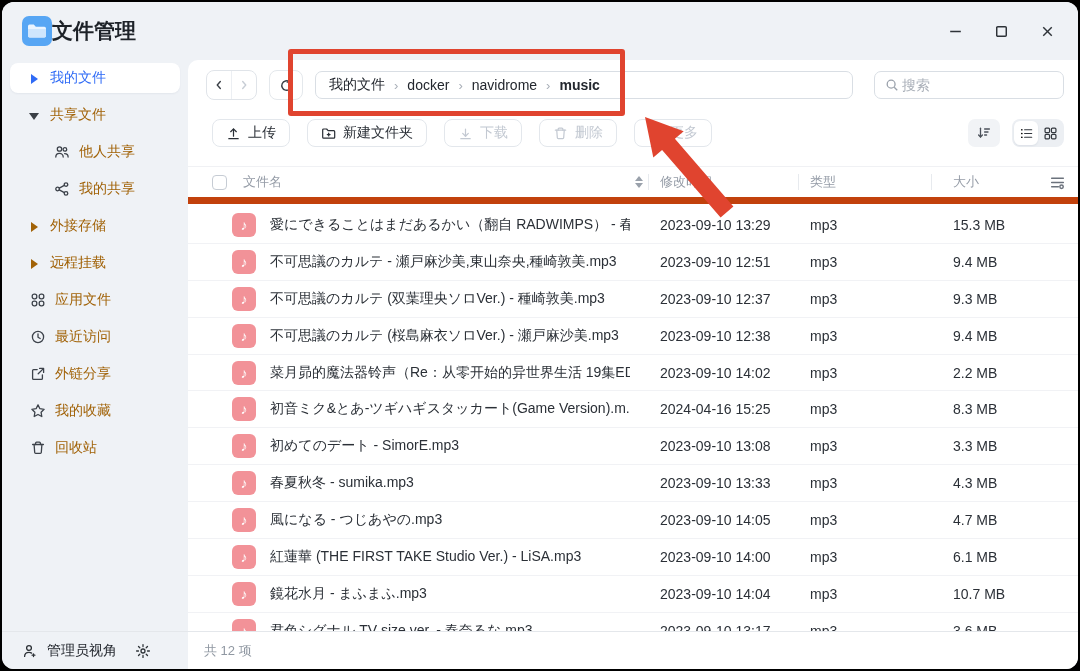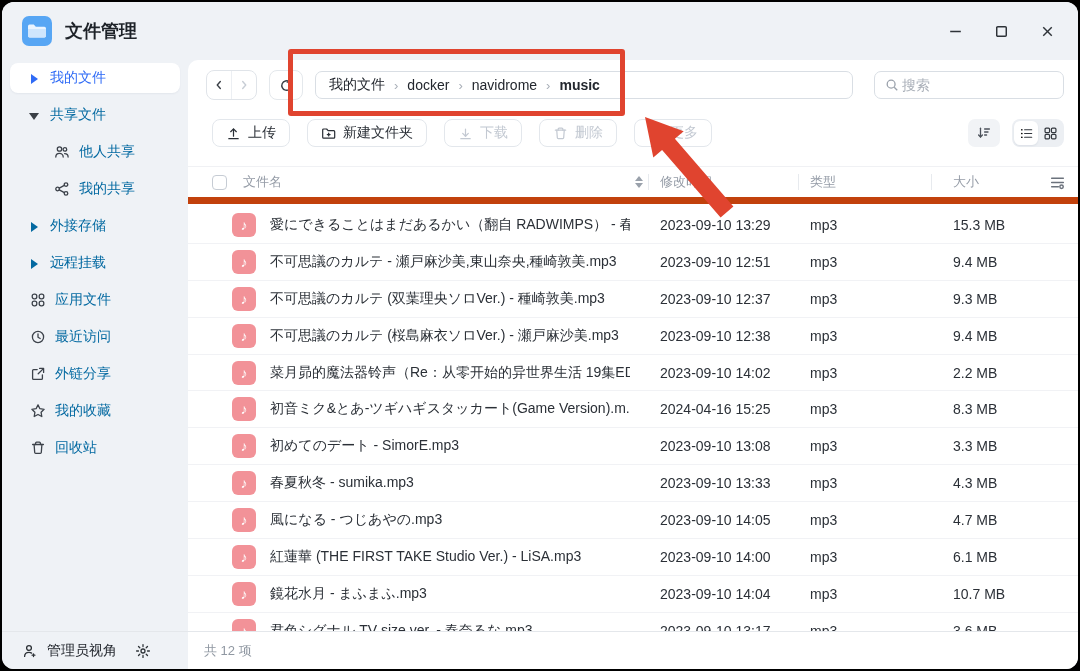--- a/index.html
+++ b/index.html
@@ -2,29 +2,29 @@
 <html><head>
 <meta charset="utf-8">
 <style>
   html,body{margin:0;padding:0;background:#000;width:1080px;height:671px;overflow:hidden;
     font-family:"Liberation Sans","DejaVu Sans",sans-serif;}
   .window{position:absolute;left:2px;top:2px;width:1076px;height:667px;background:#eff2f6;
     border-radius:12px;overflow:hidden;display:flex;flex-direction:column;}
   
   .titlebar{height:58px;flex:none;display:flex;align-items:center;padding:0 16px 0 20px;background:#eff2f6;}
   .app-icon{width:30px;height:30px;flex:none;display:block;}
-  .app-title{margin-left:13px;font-size:18px;font-weight:bold;color:#1d2228;}
+  .app-title{font-size:21px;font-weight:bold;color:#1d2228;}
   .tb-spacer{flex:1;}
   .winbtn{width:30px;height:30px;display:flex;align-items:center;justify-content:center;margin-left:16px;border-radius:6px;cursor:default;}
   .winbtn svg{width:17px;height:17px;stroke:#2e3338;stroke-width:1.4;fill:none;}
   
   .main-row{flex:1;display:flex;min-height:0;background:#eff2f6;}
   .sidebar{width:186px;flex:none;box-sizing:border-box;padding:3px 8px 0 8px;}
   .side-item{height:30px;margin-bottom:7px;display:flex;align-items:center;border-radius:8px;
-    padding-left:20px;font-size:14px;color:#0369a1;}
+    padding-left:20px;font-size:14px;color:#a16207;}
   .side-item.selected{background:#fff;color:#2f6bf6;box-shadow:0 1px 2px rgba(30,50,90,.06);}
   .side-item.sub{padding-left:44px;text-align:right;}
   .tri{width:9px;height:9px;margin-right:11px;flex:none;position:relative;}
   .tri.right::before{content:'';position:absolute;left:1px;top:0;border-left:7px solid currentColor;
     border-top:5px solid transparent;border-bottom:5px solid transparent;}
   .tri.down::before{content:'';position:absolute;left:-1px;top:2px;border-top:7px solid #3a3f46;
     border-left:5px solid transparent;border-right:5px solid transparent;}
   .icn{display:inline-flex;align-items:center;justify-content:center;flex:none;}
   .icn svg{width:16px;height:16px;stroke:#3c424a;stroke-width:1.3;fill:none;stroke-linecap:round;stroke-linejoin:round;}
   .side-icn{margin-right:9px;}

